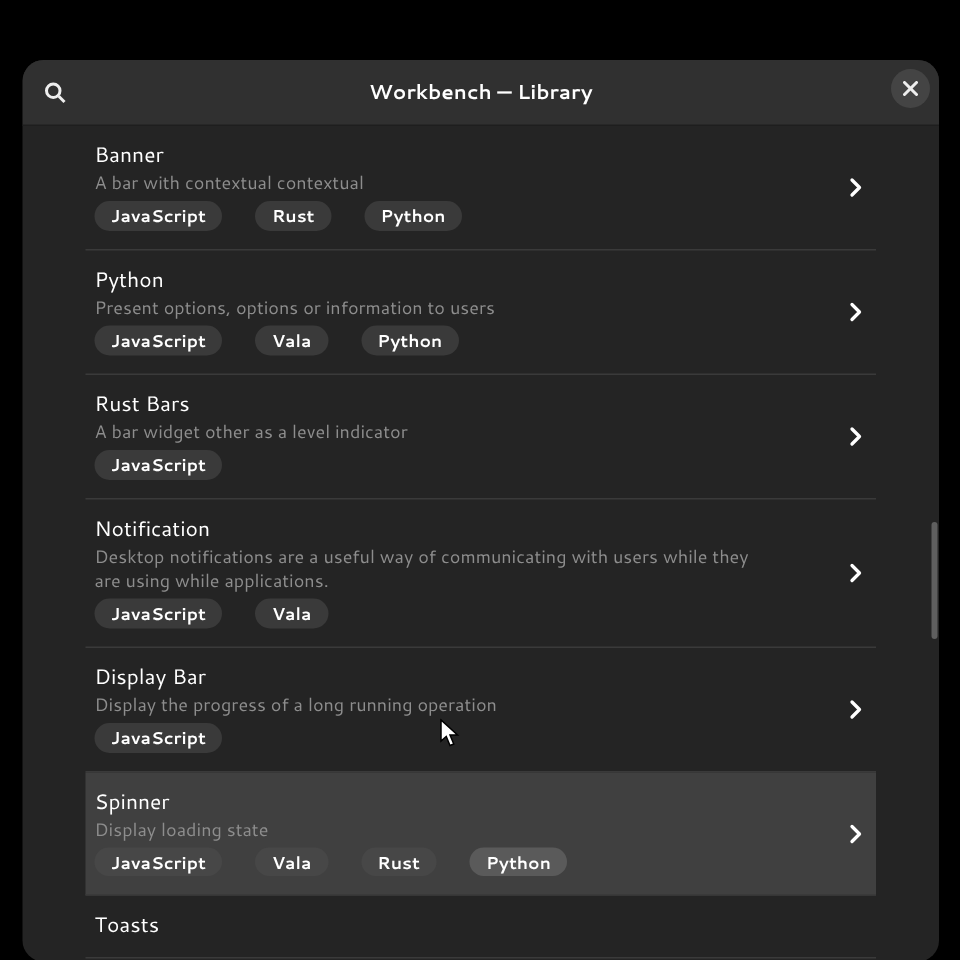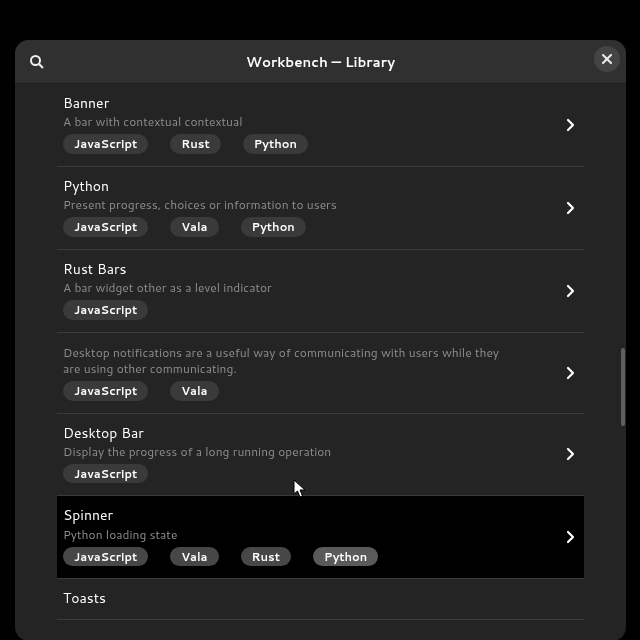--- a/index.html
+++ b/index.html
@@ -55,21 +55,21 @@
   .list {
     position: absolute;
     left: 42px; right: 42px;
     top: 0;
   }
   .row {
     border-bottom: 1px solid #3a3a3a;
     padding: 10px 36px 12px 6px;
     position: relative;
   }
-  .row.hover { background: #000000; }
+  .row.hover { background: #404040; }
   .row .name {
     color: #ffffff;
     font-size: 14px;
     font-weight: 400;
     line-height: 1.3;
   }
   .row .desc {
     color: #8d8d8d;
     font-size: 12px;
     line-height: 1.35;
@@ -153,21 +153,21 @@
             <span class="tag">Python</span>
           </div>
           <span class="chevron">
             <svg width="10" height="14" viewBox="0 0 10 14" fill="none" stroke="currentColor" stroke-width="2.2" stroke-linecap="round" stroke-linejoin="round">
               <polyline points="2,2 7,7 2,12"></polyline>
             </svg>
           </span>
         </div>
         <div class="row">
           <div class="name">Python</div>
-          <div class="desc">Present progress, choices or information to users</div>
+          <div class="desc">Present options, options or information to users</div>
           <div class="tags">
             <span class="tag">JavaScript</span>
             <span class="tag">Vala</span>
             <span class="tag">Python</span>
           </div>
           <span class="chevron">
             <svg width="10" height="14" viewBox="0 0 10 14" fill="none" stroke="currentColor" stroke-width="2.2" stroke-linecap="round" stroke-linejoin="round">
               <polyline points="2,2 7,7 2,12"></polyline>
             </svg>
           </span>
@@ -178,46 +178,47 @@
           <div class="tags">
             <span class="tag">JavaScript</span>
           </div>
           <span class="chevron">
             <svg width="10" height="14" viewBox="0 0 10 14" fill="none" stroke="currentColor" stroke-width="2.2" stroke-linecap="round" stroke-linejoin="round">
               <polyline points="2,2 7,7 2,12"></polyline>
             </svg>
           </span>
         </div>
         <div class="row">
-          <div class="desc">Desktop notifications are a useful way of communicating with users while they are using other communicating.</div>
+          <div class="name">Notification</div>
+          <div class="desc">Desktop notifications are a useful way of communicating with users while they are using while applications.</div>
           <div class="tags">
             <span class="tag">JavaScript</span>
             <span class="tag">Vala</span>
           </div>
           <span class="chevron">
             <svg width="10" height="14" viewBox="0 0 10 14" fill="none" stroke="currentColor" stroke-width="2.2" stroke-linecap="round" stroke-linejoin="round">
               <polyline points="2,2 7,7 2,12"></polyline>
             </svg>
           </span>
         </div>
         <div class="row">
-          <div class="name">Desktop Bar</div>
+          <div class="name">Display Bar</div>
           <div class="desc">Display the progress of a long running operation</div>
           <div class="tags">
             <span class="tag">JavaScript</span>
           </div>
           <span class="chevron">
             <svg width="10" height="14" viewBox="0 0 10 14" fill="none" stroke="currentColor" stroke-width="2.2" stroke-linecap="round" stroke-linejoin="round">
               <polyline points="2,2 7,7 2,12"></polyline>
             </svg>
           </span>
         </div>
         <div class="row hover">
           <div class="name">Spinner</div>
-          <div class="desc">Python loading state</div>
+          <div class="desc">Display loading state</div>
           <div class="tags">
             <span class="tag">JavaScript</span>
             <span class="tag">Vala</span>
             <span class="tag">Rust</span>
             <span class="tag hover">Python</span>
           </div>
           <span class="chevron">
             <svg width="10" height="14" viewBox="0 0 10 14" fill="none" stroke="currentColor" stroke-width="2.2" stroke-linecap="round" stroke-linejoin="round">
               <polyline points="2,2 7,7 2,12"></polyline>
             </svg>

